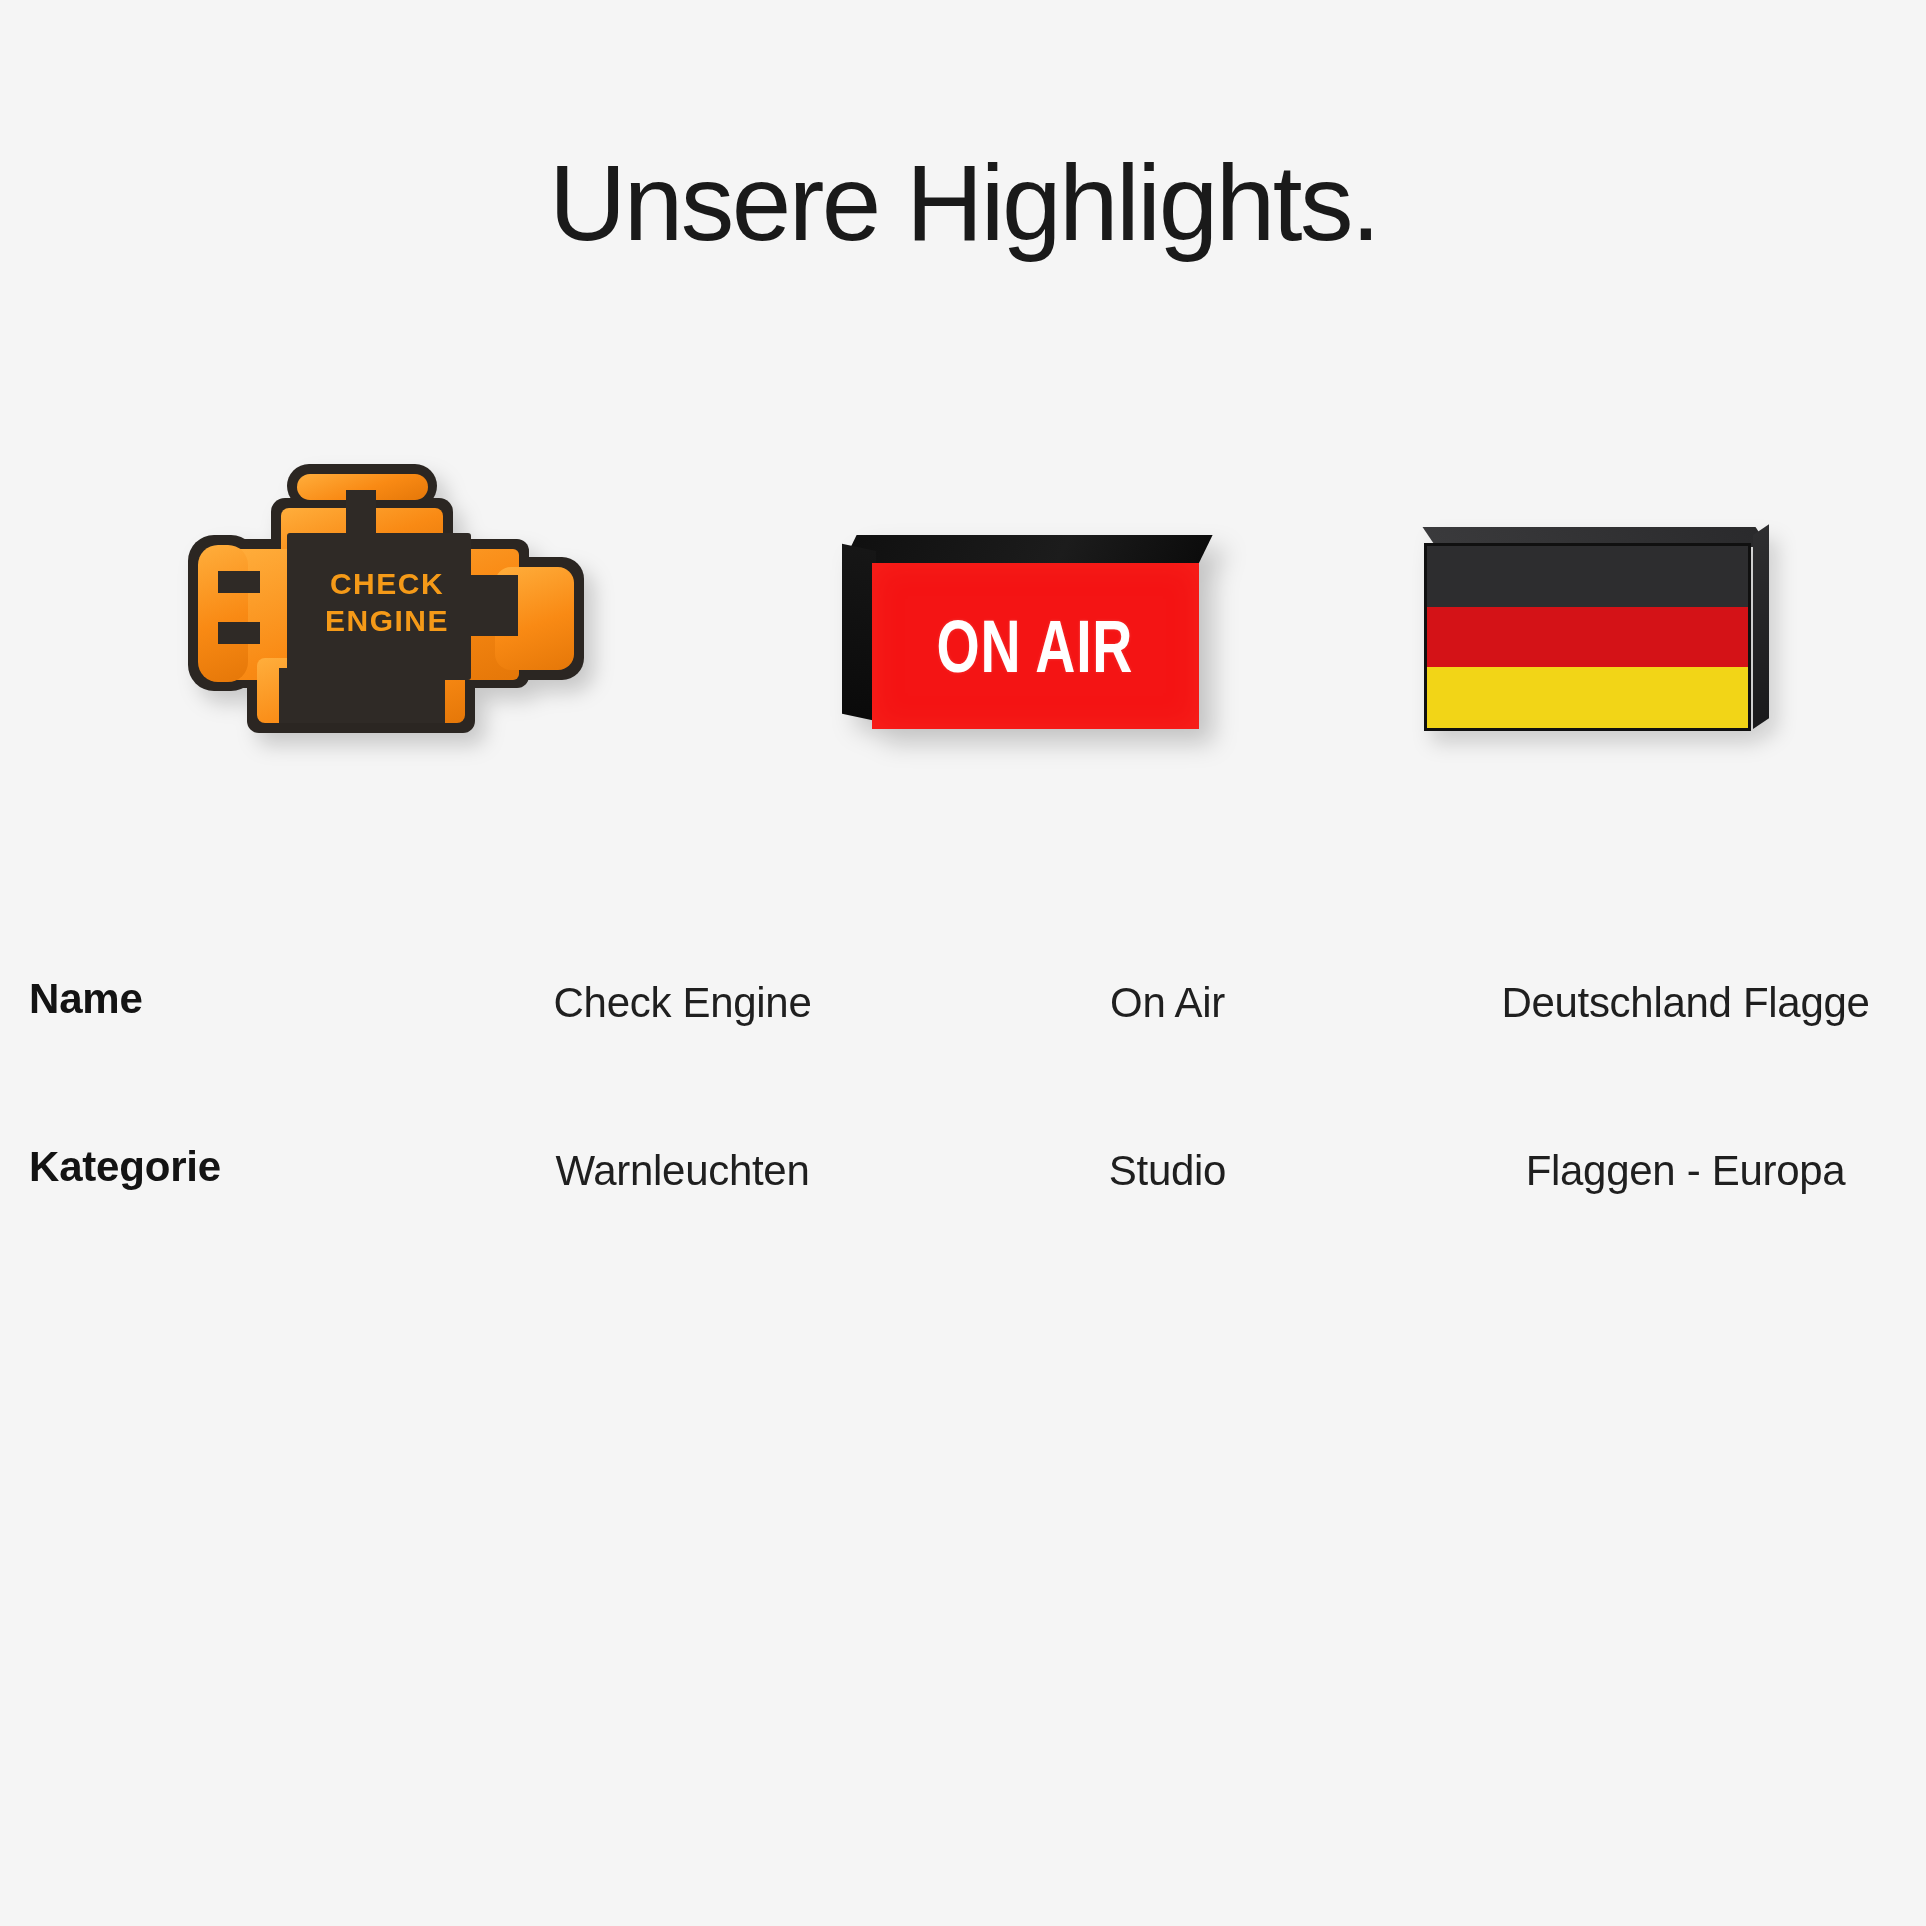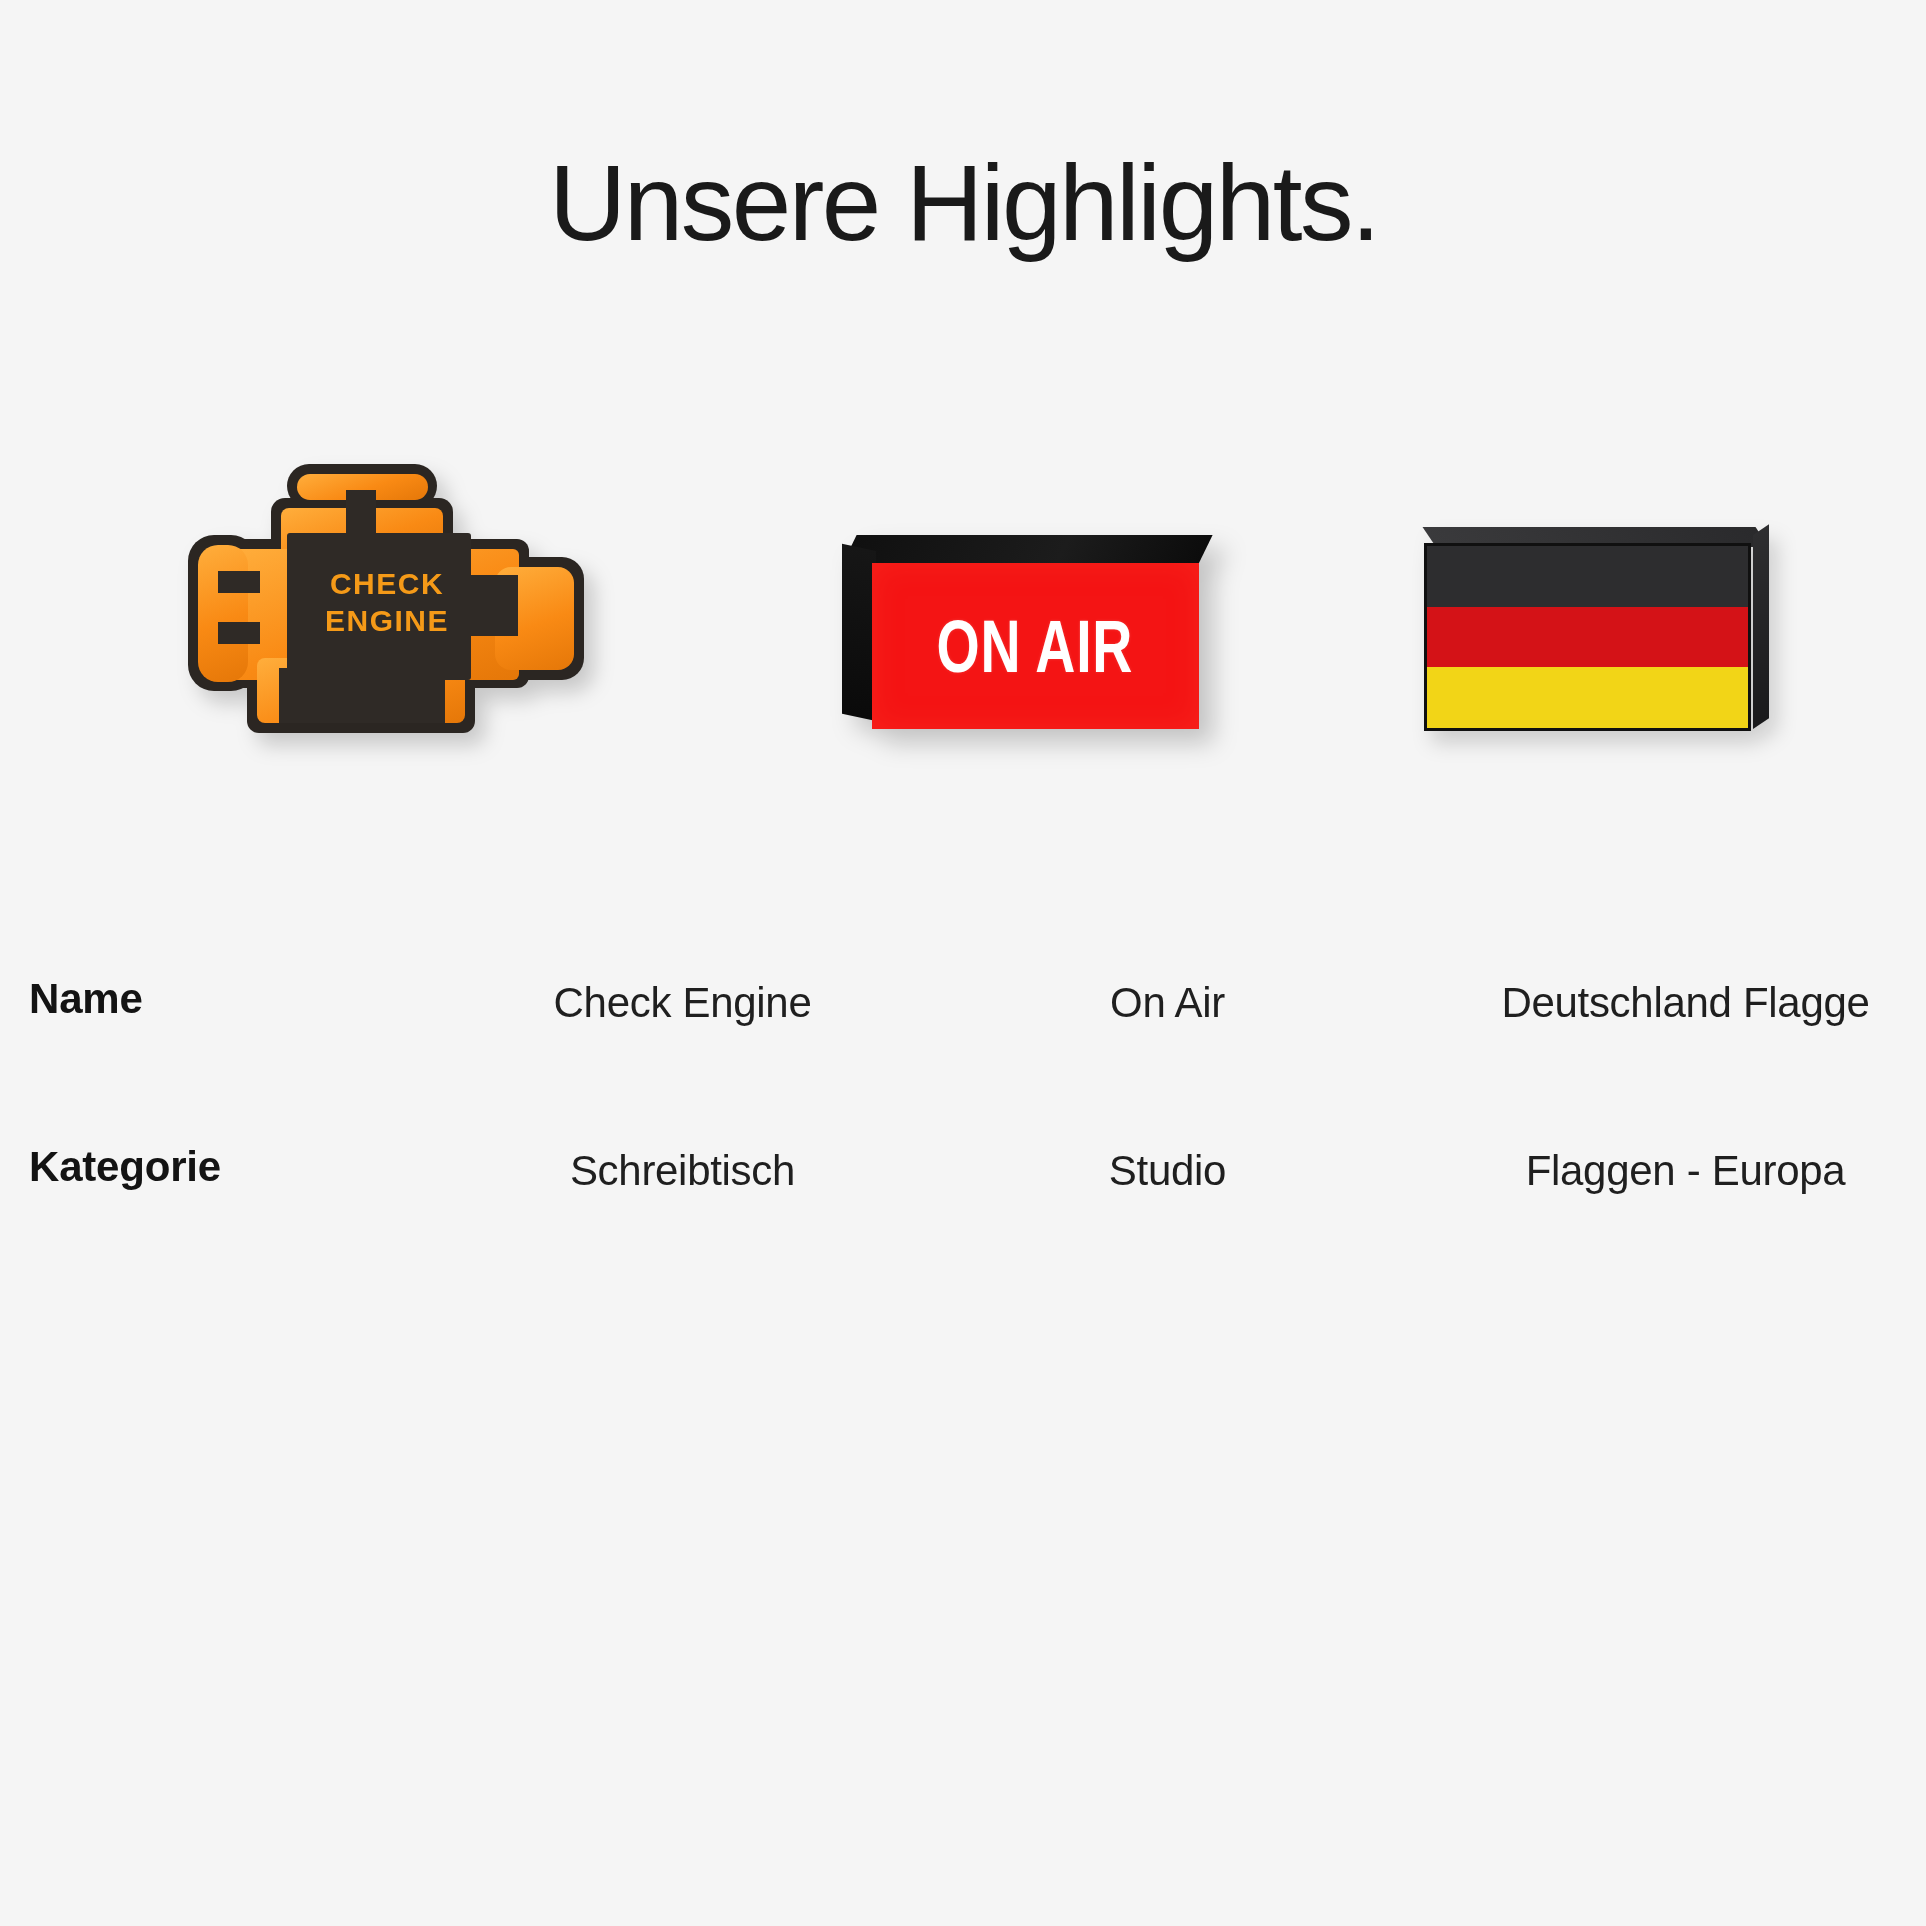--- a/index.html
+++ b/index.html
@@ -273,21 +273,21 @@
     </colgroup>
     <tbody>
       <tr class="spec-row">
         <td class="label-cell">Name</td>
         <td class="value-cell">Check Engine</td>
         <td class="value-cell">On Air</td>
         <td class="value-cell">Deutschland Flagge</td>
       </tr>
       <tr class="spec-row">
         <td class="label-cell">Kategorie</td>
-        <td class="value-cell">Schreibtisch</td>
+        <td class="value-cell">Warnleuchten</td>
         <td class="value-cell">Studio</td>
         <td class="value-cell">Flaggen - Europa</td>
       </tr>
     </tbody>
   </table>
 
 </div>
 
 
 </body></html>

